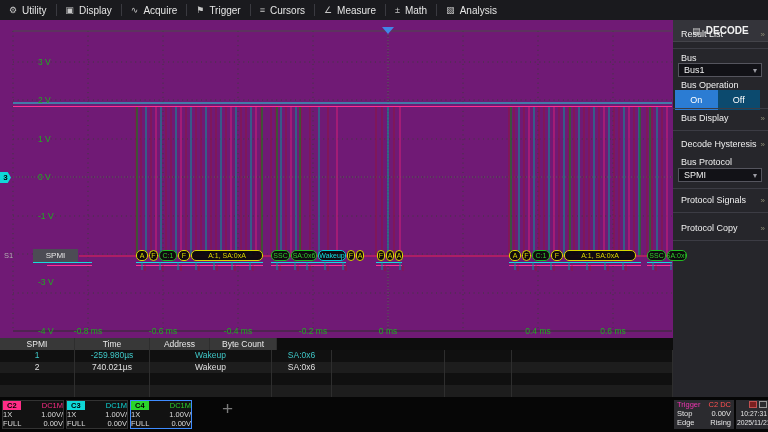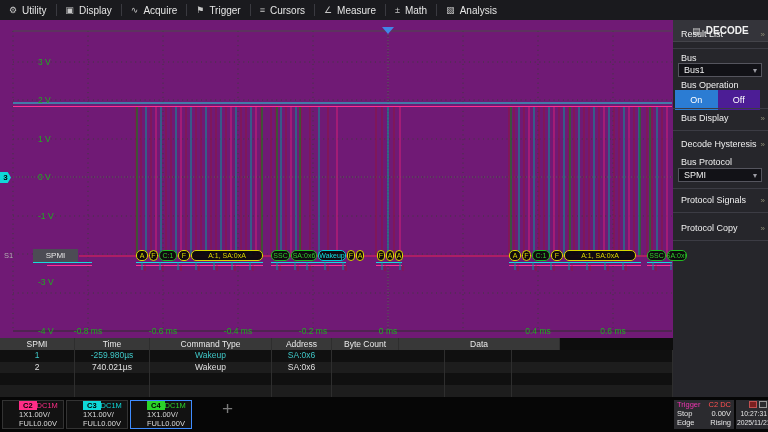--- a/index.html
+++ b/index.html
@@ -28,21 +28,21 @@
         font-size:9px;color:#f0f0f0;padding-left:8px;box-sizing:border-box;white-space:nowrap;}
   .chev{position:absolute;right:3px;color:#8a8a72;font-size:8px;}
   .plabel{position:absolute;left:8px;font-size:9px;color:#f0f0f0;}
   .pdrop{position:absolute;left:5px;width:84px;height:14px;background:#121217;
          border:1px solid #55555e;font-size:9px;color:#f0f0f0;display:flex;
          align-items:center;padding-left:5px;box-sizing:border-box;}
   .pdrop .arr{position:absolute;right:4px;color:#9a9aa2;font-size:8px;}
   .psep{position:absolute;left:0;width:95px;height:1px;background:#3c3c44;}
   .toggle{position:absolute;left:2px;width:85px;height:20px;display:flex;font-size:9px;}
   .tog-on{flex:1;background:#2b7cd3;color:#fff;display:flex;align-items:center;justify-content:center;}
-  .tog-off{flex:1;background:#4c1d95;color:#fff;display:flex;align-items:center;justify-content:center;}
+  .tog-off{flex:1;background:#0c4a6e;color:#fff;display:flex;align-items:center;justify-content:center;}
   
   .plot{position:absolute;left:0;top:20px;width:673px;height:318px;background:#701a75;}
   .plot svg{position:absolute;left:0;top:0;}
   .vlabel{position:absolute;font-size:8.5px;color:#1fae1f;white-space:nowrap;}
   .tlabel{position:absolute;font-size:8.5px;color:#1fae1f;white-space:nowrap;transform:translateX(-50%);}
   .s1{position:absolute;left:4px;top:231px;font-size:7.5px;color:#b0b0b0;}
   .bustag{position:absolute;left:33px;top:229px;width:45px;height:13px;background:#4c4c54;
           color:#e8e8e8;font-size:8px;display:flex;align-items:center;justify-content:center;}
   .pkt{position:absolute;top:230px;height:11px;box-sizing:border-box;border-radius:5px;
        background:rgba(8,8,8,.92);font-size:7px;display:flex;align-items:center;
@@ -57,21 +57,21 @@
            color:#000;font-size:8px;font-weight:bold;display:flex;align-items:center;
            justify-content:center;clip-path:polygon(0 0,70% 0,100% 50%,70% 100%,0 100%);}
   
   .dtable{position:absolute;left:0;top:338px;width:673px;height:59px;background:#0d0d0d;font-size:8.5px;}
   .trow{position:absolute;left:0;width:673px;display:flex;}
   .tcell{box-sizing:border-box;border-right:1px solid #2e2e2e;text-align:center;
          overflow:hidden;white-space:nowrap;}
   
   .bbar{position:absolute;left:0;top:397px;width:768px;height:35px;background:#060606;}
   .chbox{position:absolute;top:3px;width:62px;height:29px;background:#121212;
-         border:1px solid #333;box-sizing:border-box;font-size:7.5px;line-height:9px;padding:0 16px;}
+         border:1px solid #333;box-sizing:border-box;font-size:7.5px;line-height:9px;padding:0 0;}
   .chbox.sel{border:1px solid #3f8cff;}
   .chrow{display:flex;justify-content:space-between;align-items:center;height:9px;color:#dcdcdc;}
   .chip{font-weight:bold;color:#000;padding:0 4px;font-size:7.5px;}
   .blk{position:absolute;top:3px;height:29px;background:#2b2b2f;box-sizing:border-box;
        font-size:7.5px;line-height:9.2px;padding:0 3px;color:#e4e4e4;}
   .brow{display:flex;justify-content:space-between;}
   .plus{position:absolute;left:222px;top:1px;font-size:19px;color:#7a7a7a;font-weight:100;}
   .neticons{display:flex;gap:2px;justify-content:flex-end;align-items:center;height:9px;}
   .nic{width:6px;height:5px;border:1px solid #999;}
   .nic.red{border-color:#c05050;background:#7a2020;}
@@ -393,24 +393,22 @@
         <div class="pkt yellow" style="left: 564px; width: 72px;">A:1, SA:0xA</div>
         <div class="pkt green" style="left: 647px; width: 19px;">SSC</div>
         <div class="pkt green" style="left: 667px; width: 20px;">SA:0x6</div>
       </div>
   </div>
 
   <div class="dtable" id="dtable">
       <div class="trow" style="top: 0px; height: 12px;">
         <div class="tcell" style="width: 75px; height: 12px; line-height: 12px; background: rgb(56, 56, 56); color: rgb(234, 234, 234);">SPMI</div>
         <div class="tcell" style="width: 75px; height: 16px; line-height: 12px; background: rgb(56, 56, 56); color: rgb(234, 234, 234);">Time</div>
-        <div class="tcell" style="width: 122px; height: 12px; line-height: 12px; background: rgb(56, 56, 56); color: rgb(234, 234, 234);">Command Type</div>
         <div class="tcell" style="width: 60px; height: 12px; line-height: 12px; background: rgb(56, 56, 56); color: rgb(234, 234, 234);">Address</div>
         <div class="tcell" style="width: 67px; height: 12px; line-height: 12px; background: rgb(56, 56, 56); color: rgb(234, 234, 234);">Byte Count</div>
-        <div class="tcell" style="width: 161px; height: 12px; line-height: 12px; background: rgb(56, 56, 56); color: rgb(234, 234, 234);">Data</div>
       </div>
       <div class="trow" style="top: 12px; height: 11.7px;">
         <div class="tcell" style="width: 75px; height: 11.7px; line-height: 11.7px; background: rgb(16, 16, 16); color: rgb(63, 198, 198);">1</div>
         <div class="tcell" style="width: 75px; height: 11.7px; line-height: 11.7px; background: rgb(16, 16, 16); color: rgb(63, 198, 198);">-259.980µs</div>
         <div class="tcell" style="width: 122px; height: 11.7px; line-height: 11.7px; background: rgb(16, 16, 16); color: rgb(63, 198, 198);">Wakeup</div>
         <div class="tcell" style="width: 60px; height: 11.7px; line-height: 11.7px; background: rgb(16, 16, 16); color: rgb(63, 198, 198);">SA:0x6</div>
         <div class="tcell" style="width: 113px; height: 11.7px; line-height: 11.7px; background: rgb(16, 16, 16); color: rgb(63, 198, 198);"></div>
         <div class="tcell" style="width: 67px; height: 11.7px; line-height: 11.7px; background: rgb(16, 16, 16); color: rgb(63, 198, 198);"></div>
         <div class="tcell" style="width: 161px; height: 11.7px; line-height: 11.7px; background: rgb(16, 16, 16); color: rgb(63, 198, 198);"></div>
       </div>

